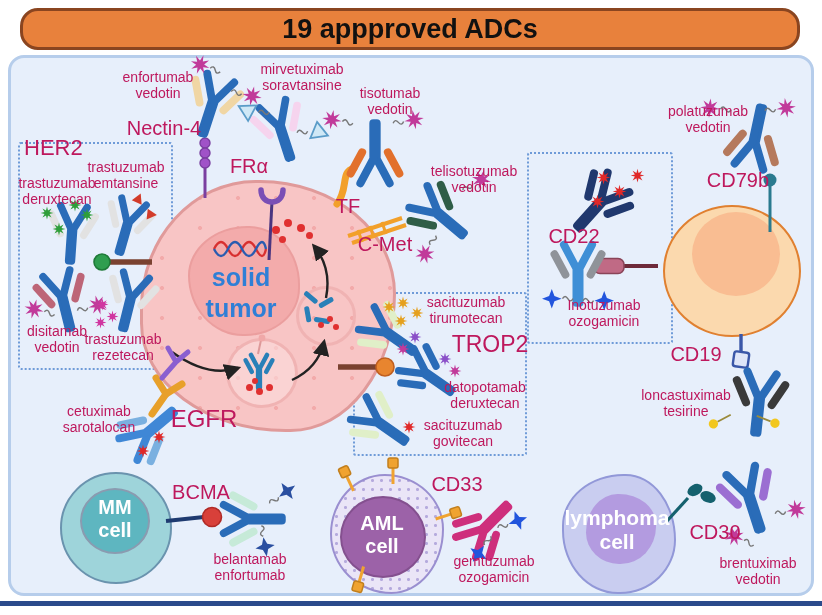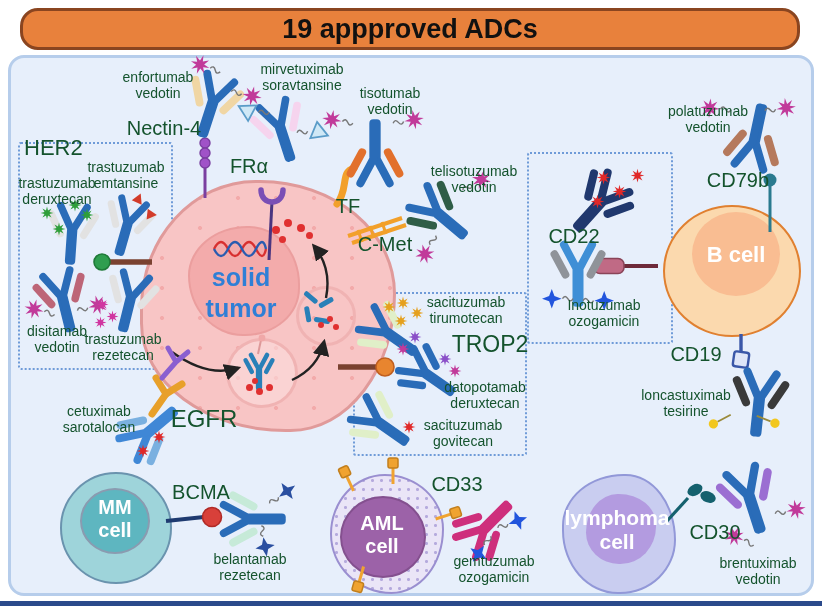--- a/index.html
+++ b/index.html
@@ -10,21 +10,21 @@
     background:#e8813c;border:3px solid #8a4520;border-radius:18px;
     display:flex;align-items:center;justify-content:center;box-sizing:border-box;}
   .banner span{font-size:27px;font-weight:700;color:#111;}
   
   .panel{position:absolute;left:8px;top:55px;width:806px;height:541px;
     background:#e7effb;border:3px solid #b6cdeb;border-radius:16px;box-sizing:border-box;}
   .bottom-rule{position:absolute;left:0;top:601px;width:822px;height:5px;background:#2b4a8b;}
   
   .dashbox{position:absolute;border:2px dotted #6f9bd8;border-radius:3px;box-sizing:border-box;}
   
-  .lbl{position:absolute;font-size:14px;line-height:1.12;color:#14532d;text-align:center;
+  .lbl{position:absolute;font-size:14px;line-height:1.12;color:#be185d;text-align:center;
     white-space:pre-line;}
   .lbl.rc{font-size:20px;line-height:1.05;}
   .lbl.cellname{font-weight:700;color:#fff;font-size:20px;line-height:1.15;}
   .lbl.tumorname{font-weight:700;color:#2f7fd6;font-size:25px;line-height:1.25;}
   
   .cellblob{position:absolute;box-sizing:border-box;}
   .tumor-body{left:140px;top:180px;width:256px;height:252px;background:#f8c5c5;
     border:3px solid #e09a9a;border-radius:46% 54% 42% 58% / 52% 46% 56% 44%;
     background-image:radial-gradient(#f3aaaa 2px,transparent 2.6px);background-size:38px 30px;}
   .tumor-nucleus{left:188px;top:226px;width:112px;height:110px;background:#f3abab;
@@ -465,32 +465,31 @@
   <span class="lbl" style="left:418px;top:295px;width:96px">sacituzumab
 tirumotecan</span>
   <span class="lbl rc" style="left:448px;top:332px;width:84px;font-size:23px">TROP2</span>
   <span class="lbl" style="left:438px;top:380px;width:94px">datopotamab
 deruxtecan</span>
   <span class="lbl" style="left:414px;top:418px;width:98px">sacituzumab
 govitecan</span>
   <span class="lbl rc" style="left:544px;top:226px;width:60px">CD22</span>
   <span class="lbl" style="left:556px;top:298px;width:96px">Inotuzumab
 ozogamicin</span>
-  <span class="lbl cellname" style="left:694px;top:242px;width:84px;font-size:22px">B cell</span>
   <span class="lbl" style="left:656px;top:104px;width:104px">polatuzumab
 vedotin</span>
   <span class="lbl rc" style="left:706px;top:170px;width:64px">CD79b</span>
   <span class="lbl rc" style="left:668px;top:344px;width:56px">CD19</span>
   <span class="lbl" style="left:632px;top:388px;width:108px">loncastuximab
 tesirine</span>
   <span class="lbl cellname" style="left:82px;top:496px;width:66px">MM
 cell</span>
   <span class="lbl rc" style="left:170px;top:482px;width:62px">BCMA</span>
   <span class="lbl" style="left:200px;top:552px;width:100px">belantamab
-rezetecan</span>
+enfortumab</span>
   <span class="lbl cellname" style="left:346px;top:512px;width:72px">AML
 cell</span>
   <span class="lbl rc" style="left:428px;top:474px;width:58px">CD33</span>
   <span class="lbl" style="left:442px;top:554px;width:104px">gemtuzumab
 ozogamicin</span>
   <span class="lbl cellname" style="left:560px;top:506px;width:114px;font-size:21px">lymphoma
 cell</span>
   <span class="lbl rc" style="left:686px;top:522px;width:58px">CD30</span>
   <span class="lbl" style="left:710px;top:556px;width:96px">brentuximab
 vedotin</span>

